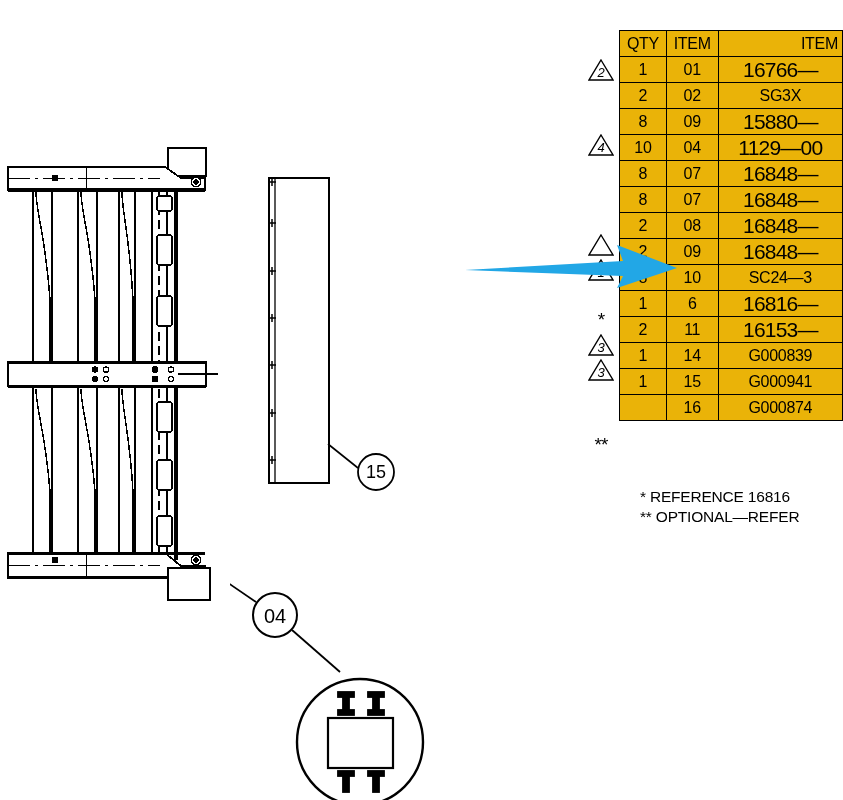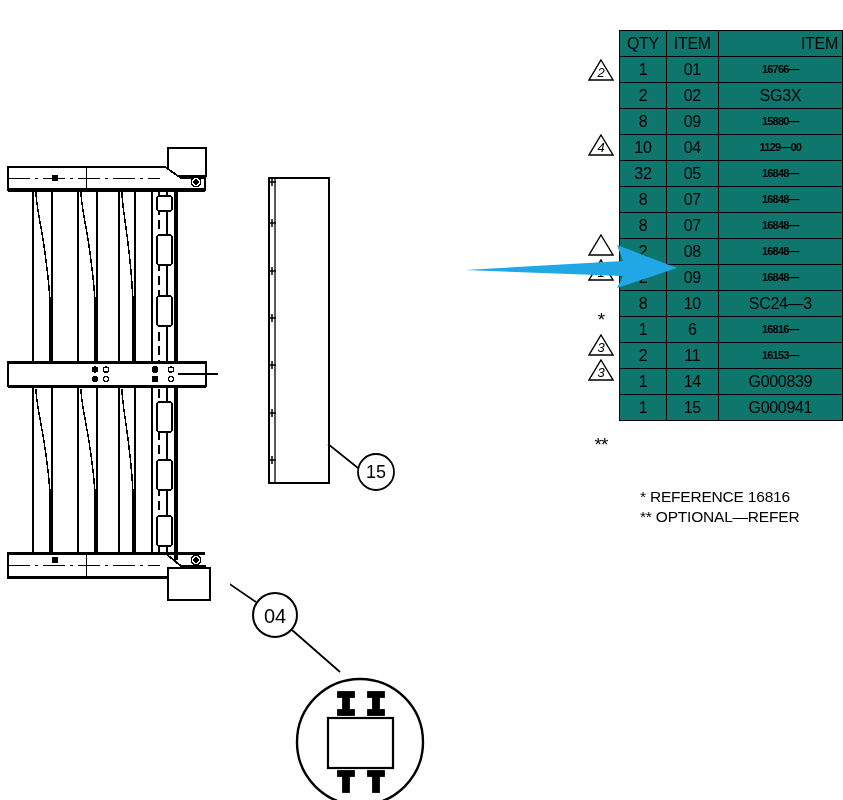--- a/index.html
+++ b/index.html
@@ -50,21 +50,21 @@
     top: 30px;
     width: 260px;
     height: 470px;
   }
   table.parts {
     border-collapse: collapse;
     position: absolute;
     left: 36px;
     top: 0;
     table-layout: fixed;
-    background: #0f766e;
+    background: #eab308;
   }
   table.parts td, table.parts th {
     border: 1.6px solid #000;
     font-family: "Liberation Sans", sans-serif;
     font-size: 16px;
     line-height: 1;
     height: 25px;
     padding: 0 2px;
     text-align: center;
     vertical-align: middle;
@@ -81,21 +81,21 @@
   th.hdr.part-hdr { text-align: right; padding-right: 4px; }
 
   td.qty  { font-size: 17px; }
   td.item { font-size: 17px; }
   td.part {
     text-align: left;
     padding-left: 5px;
     font-size: 16px;
     letter-spacing: -0.6px;
   }
-  td.part.bold { font-weight: bold; letter-spacing: -0.8px; font-size: 11px;}
+  td.part.bold { font-weight: normal; letter-spacing: -0.8px; font-size: 21px;}
 
   
   .gutter {
     position: absolute;
     left: 0;
     width: 36px;
     height: 25px;
     display: flex;
     align-items: center;
     justify-content: center;
@@ -421,25 +421,20 @@
             <td class="qty">8</td>
             <td class="item">09</td>
             <td class="part bold">15880—</td>
           </tr>
           <tr>
             <td class="qty">10</td>
             <td class="item">04</td>
             <td class="part bold">1129—00</td>
           </tr>
           <tr>
-            <td class="qty">32</td>
-            <td class="item">05</td>
-            <td class="part bold">16848—</td>
-          </tr>
-          <tr>
             <td class="qty">8</td>
             <td class="item">07</td>
             <td class="part bold">16848—</td>
           </tr>
           <tr>
             <td class="qty">8</td>
             <td class="item">07</td>
             <td class="part bold">16848—</td>
           </tr>
           <tr>
@@ -469,20 +464,25 @@
           </tr>
           <tr>
             <td class="qty">1</td>
             <td class="item">14</td>
             <td class="part">G000839</td>
           </tr>
           <tr>
             <td class="qty">1</td>
             <td class="item">15</td>
             <td class="part">G000941</td>
+          </tr>
+          <tr>
+            <td class="qty"></td>
+            <td class="item">16</td>
+            <td class="part">G000874</td>
           </tr>
         </tbody>
     </table>
   </div>
 
   <div id="footnotes">
     <div>*  REFERENCE 16816</div>
     <div>** OPTIONAL—REFER</div>
   </div>
 

